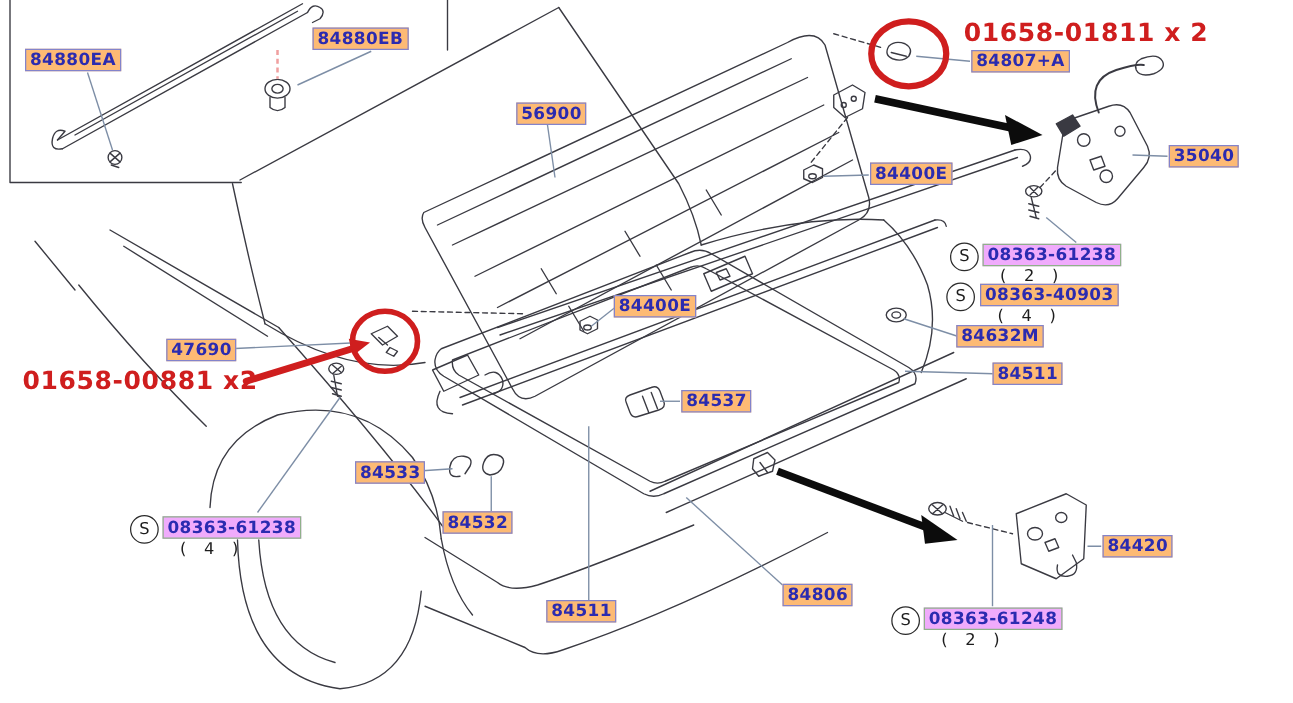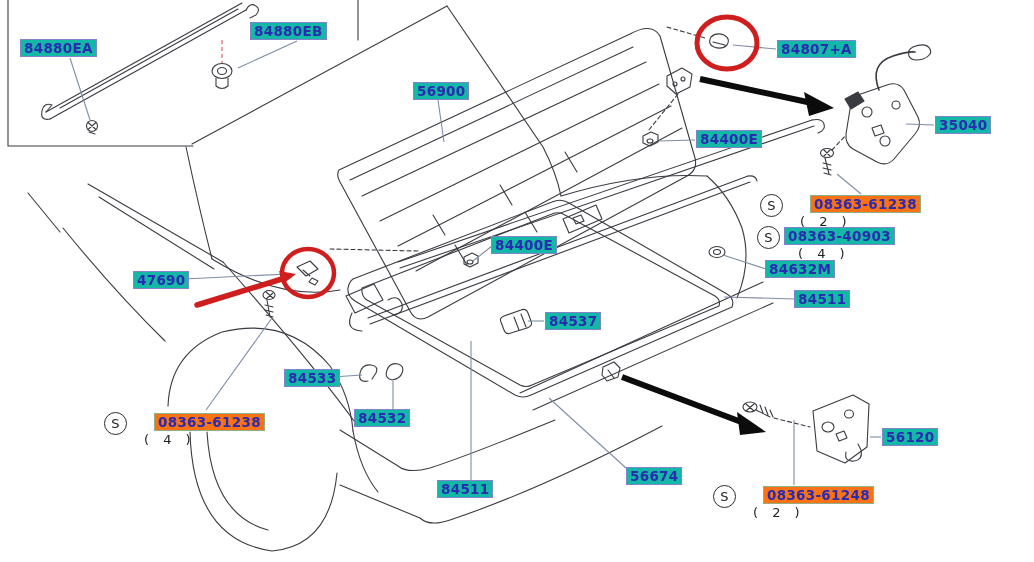--- a/index.html
+++ b/index.html
@@ -4,24 +4,24 @@
 <style>
   html,body{margin:0;padding:0;background:#fff;}
   #canvas{
     position:relative;width:1034px;height:562px;background:#ffffff;
     overflow:hidden;font-family:"DejaVu Sans","Liberation Sans",sans-serif;
   }
   #lineart{position:absolute;left:0;top:0;width:1034px;height:562px;}
   .plabel{
     position:absolute;display:inline-block;
     font-size:13.5px;font-weight:bold;letter-spacing:.3px;line-height:16px;
-    color:#2b2bb0;background:#14b8a6;border:1px solid #8383cb;
+    color:#2b2bb0;background:#fdba74;border:1px solid #8383cb;
     padding:0 3px;white-space:nowrap;cursor:pointer;
   }
-  .plabel.alt{background:#f97316;border-color:#8fb18a;margin-left:24px;}
+  .plabel.alt{background:#f0abfc;border-color:#8fb18a;}
   .scircle{
     position:absolute;width:21px;height:21px;border:1.6px solid #2b2b2b;border-radius:50%;
     font-size:13px;line-height:21px;text-align:center;color:#1c1c1c;background:#fff;
     font-weight:normal;
   }
   .qty{
     position:absolute;font-size:13px;color:#1d1d1d;letter-spacing:5px;white-space:nowrap;
   }
   .rednote{
     position:absolute;font-size:20px;font-weight:bold;color:#cf1e1e;
@@ -240,33 +240,35 @@
 <div class="plabel" style="left:935px;top:116px">35040</div>
 <div class="plabel" style="left:696px;top:130px">84400E</div>
 <div class="plabel" style="left:491px;top:236px">84400E</div>
 <div class="plabel" style="left:765px;top:260px">84632M</div>
 <div class="plabel" style="left:133px;top:271px">47690</div>
 <div class="plabel" style="left:794px;top:290px">84511</div>
 <div class="plabel" style="left:545px;top:312px">84537</div>
 <div class="plabel" style="left:284px;top:369px">84533</div>
 <div class="plabel" style="left:354px;top:409px">84532</div>
 <div class="plabel" style="left:437px;top:480px">84511</div>
-<div class="plabel" style="left:626px;top:467px">56674</div>
-<div class="plabel" style="left:882px;top:428px">56120</div>
+<div class="plabel" style="left:626px;top:467px">84806</div>
+<div class="plabel" style="left:882px;top:428px">84420</div>
 
 <div class="scircle" style="left:760px;top:194px">S</div>
 <div class="plabel alt" style="left:786px;top:195px">08363-61238</div>
 <div class="qty" style="left:800px;top:214px">( 2 )</div>
 
 <div class="scircle" style="left:757px;top:226px">S</div>
 <div class="plabel" style="left:784px;top:227px">08363-40903</div>
 <div class="qty" style="left:798px;top:246px">( 4 )</div>
 
 <div class="scircle" style="left:104px;top:412px">S</div>
 <div class="plabel alt" style="left:130px;top:413px">08363-61238</div>
 <div class="qty" style="left:144px;top:432px">( 4 )</div>
 
 <div class="scircle" style="left:713px;top:485px">S</div>
 <div class="plabel alt" style="left:739px;top:486px">08363-61248</div>
 <div class="qty" style="left:753px;top:505px">( 2 )</div>
 
+<div class="rednote" style="left:771px;top:14px">01658-01811 x 2</div>
+<div class="rednote" style="left:18px;top:292px">01658-00881 x2</div>
 
 </div>
 
 </body></html>

